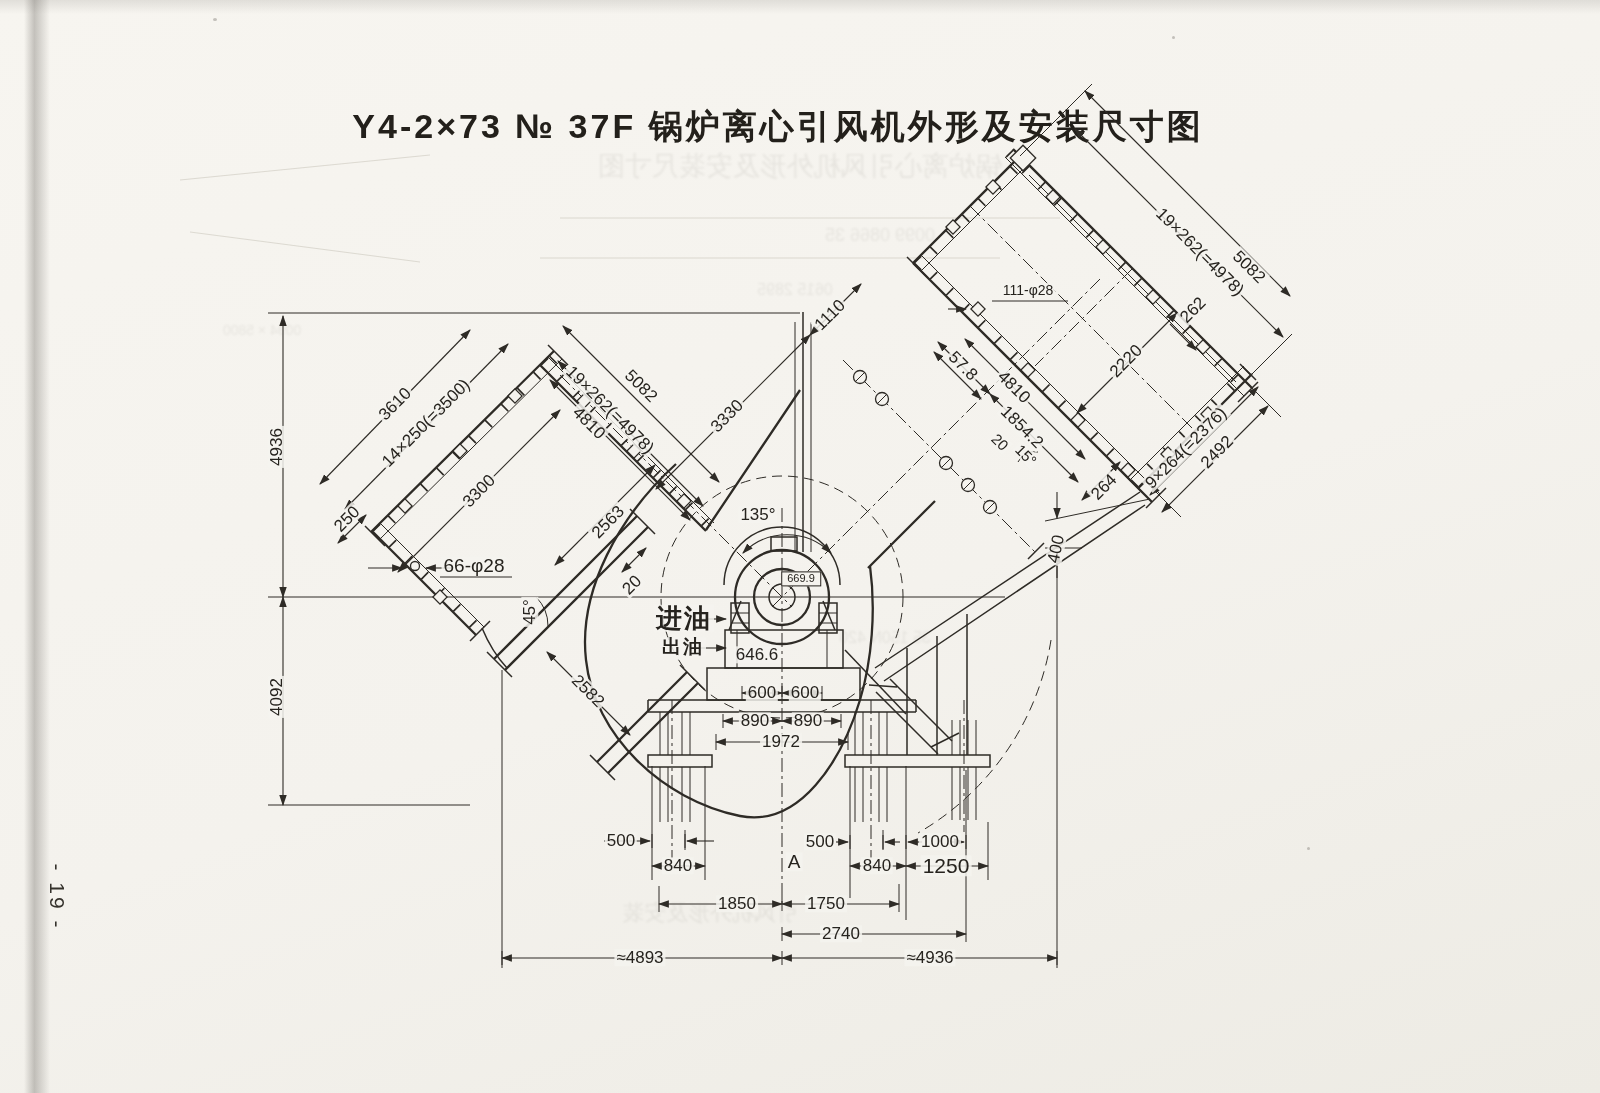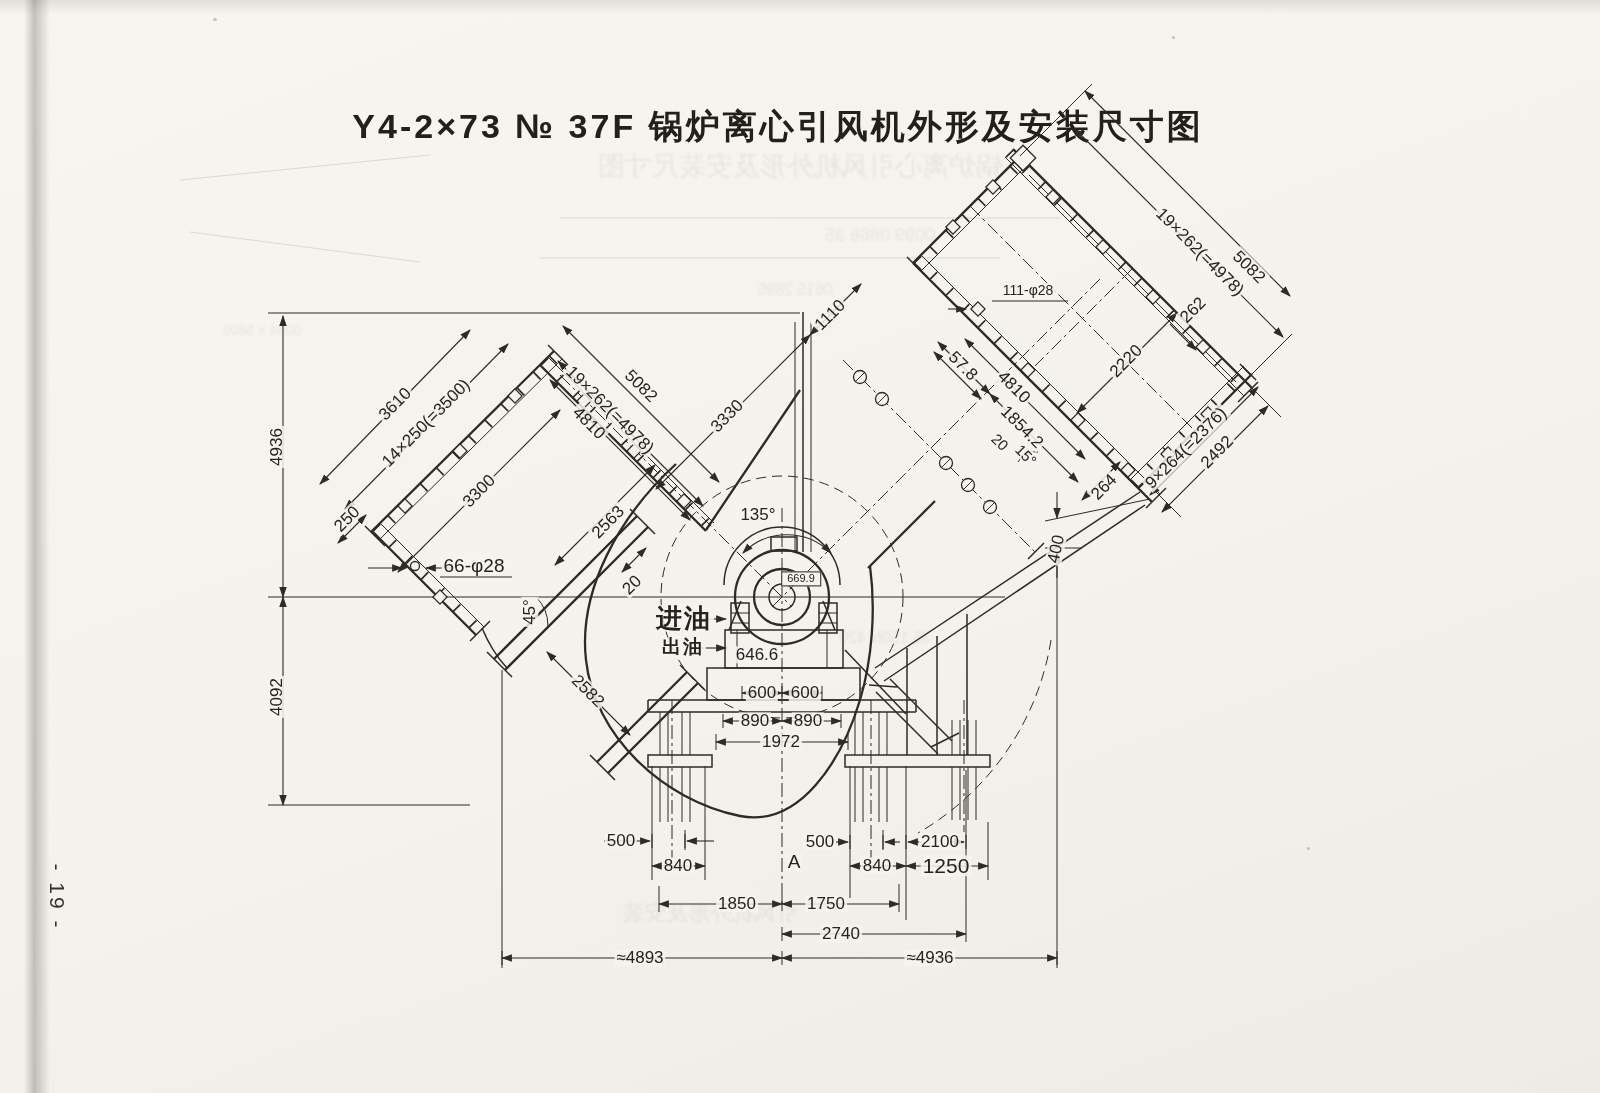--- a/index.html
+++ b/index.html
@@ -265,21 +265,21 @@
       <span class="ann" style="left: 762px; top: 693px; font-size: 17px; transform: translate(-50%, -50%) rotate(0deg);">600</span>
       <span class="ann" style="left: 805px; top: 693px; font-size: 17px; transform: translate(-50%, -50%) rotate(0deg);">600</span>
       <span class="ann" style="left: 755px; top: 721px; font-size: 17px; transform: translate(-50%, -50%) rotate(0deg);">890</span>
       <span class="ann" style="left: 808px; top: 721px; font-size: 17px; transform: translate(-50%, -50%) rotate(0deg);">890</span>
       <span class="ann" style="left: 781px; top: 742px; font-size: 17px; transform: translate(-50%, -50%) rotate(0deg);">1972</span>
       <span class="ann" style="left: 621px; top: 841px; font-size: 17px; transform: translate(-50%, -50%) rotate(0deg);">500</span>
       <span class="ann" style="left: 678px; top: 866px; font-size: 17px; transform: translate(-50%, -50%) rotate(0deg);">840</span>
       <span class="ann" style="left: 794px; top: 862px; font-size: 19px; transform: translate(-50%, -50%) rotate(0deg);">A</span>
       <span class="ann" style="left: 820px; top: 842px; font-size: 17px; transform: translate(-50%, -50%) rotate(0deg);">500</span>
       <span class="ann" style="left: 877px; top: 866px; font-size: 17px; transform: translate(-50%, -50%) rotate(0deg);">840</span>
-      <span class="ann" style="left: 940px; top: 842px; font-size: 17px; transform: translate(-50%, -50%) rotate(0deg);">2100</span>
+      <span class="ann" style="left: 940px; top: 842px; font-size: 17px; transform: translate(-50%, -50%) rotate(0deg);">1000</span>
       <span class="ann" style="left: 946px; top: 866px; font-size: 21px; transform: translate(-50%, -50%) rotate(0deg);">1250</span>
       <span class="ann" style="left: 729px; top: 904px; font-size: 17px; transform: translate(-50%, -50%) rotate(0deg); margin-left: 8px;">1850</span>
       <span class="ann" style="left: 826px; top: 904px; font-size: 17px; transform: translate(-50%, -50%) rotate(0deg);">1750</span>
       <span class="ann" style="left: 841px; top: 934px; font-size: 17px; transform: translate(-50%, -50%) rotate(0deg);">2740</span>
       <span class="ann" style="left: 640px; top: 958px; font-size: 17px; transform: translate(-50%, -50%) rotate(0deg);">≈4893</span>
       <span class="ann" style="left: 930px; top: 958px; font-size: 17px; transform: translate(-50%, -50%) rotate(0deg);">≈4936</span>
       <span class="ann" style="left: 1028px; top: 290px; font-size: 14px; transform: translate(-50%, -50%) rotate(0deg);">111-φ28</span>
       <span class="ann" style="left: 963px; top: 366px; font-size: 17px; transform: translate(-50%, -50%) rotate(45deg);">57.8</span>
       <span class="ann" style="left: 1014px; top: 387px; font-size: 17px; transform: translate(-50%, -50%) rotate(45deg);">4810</span>
       <span class="ann" style="left: 1022px; top: 427px; font-size: 17px; transform: translate(-50%, -50%) rotate(45deg);">1854.2</span>

